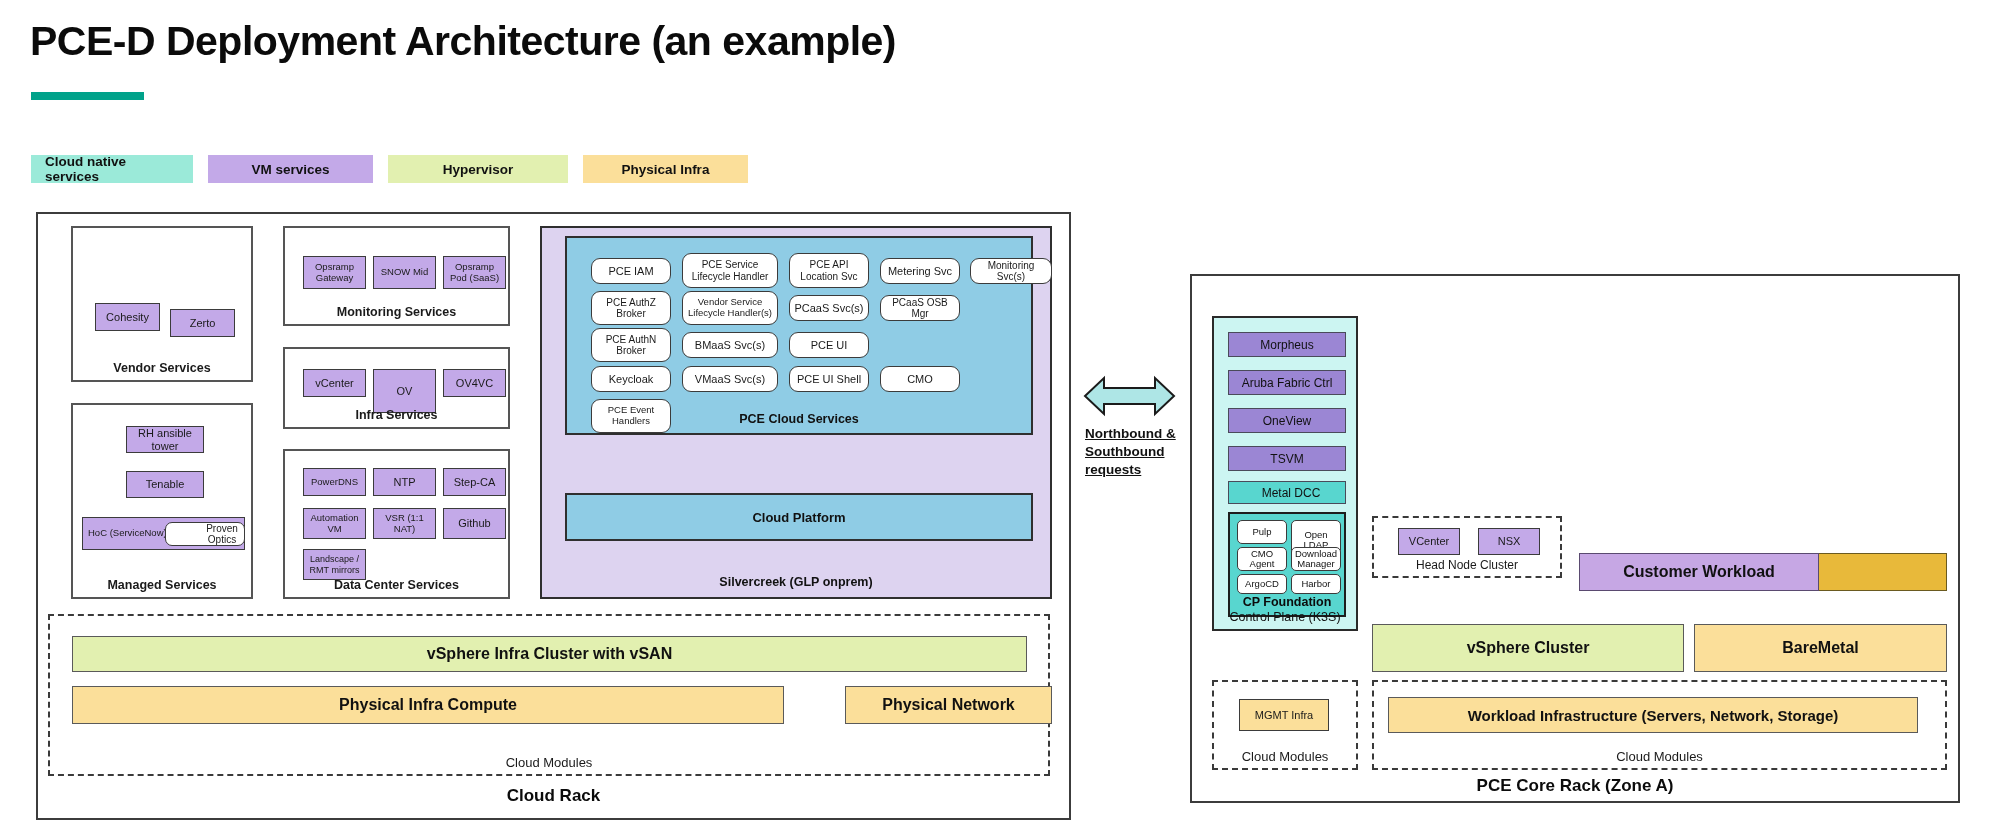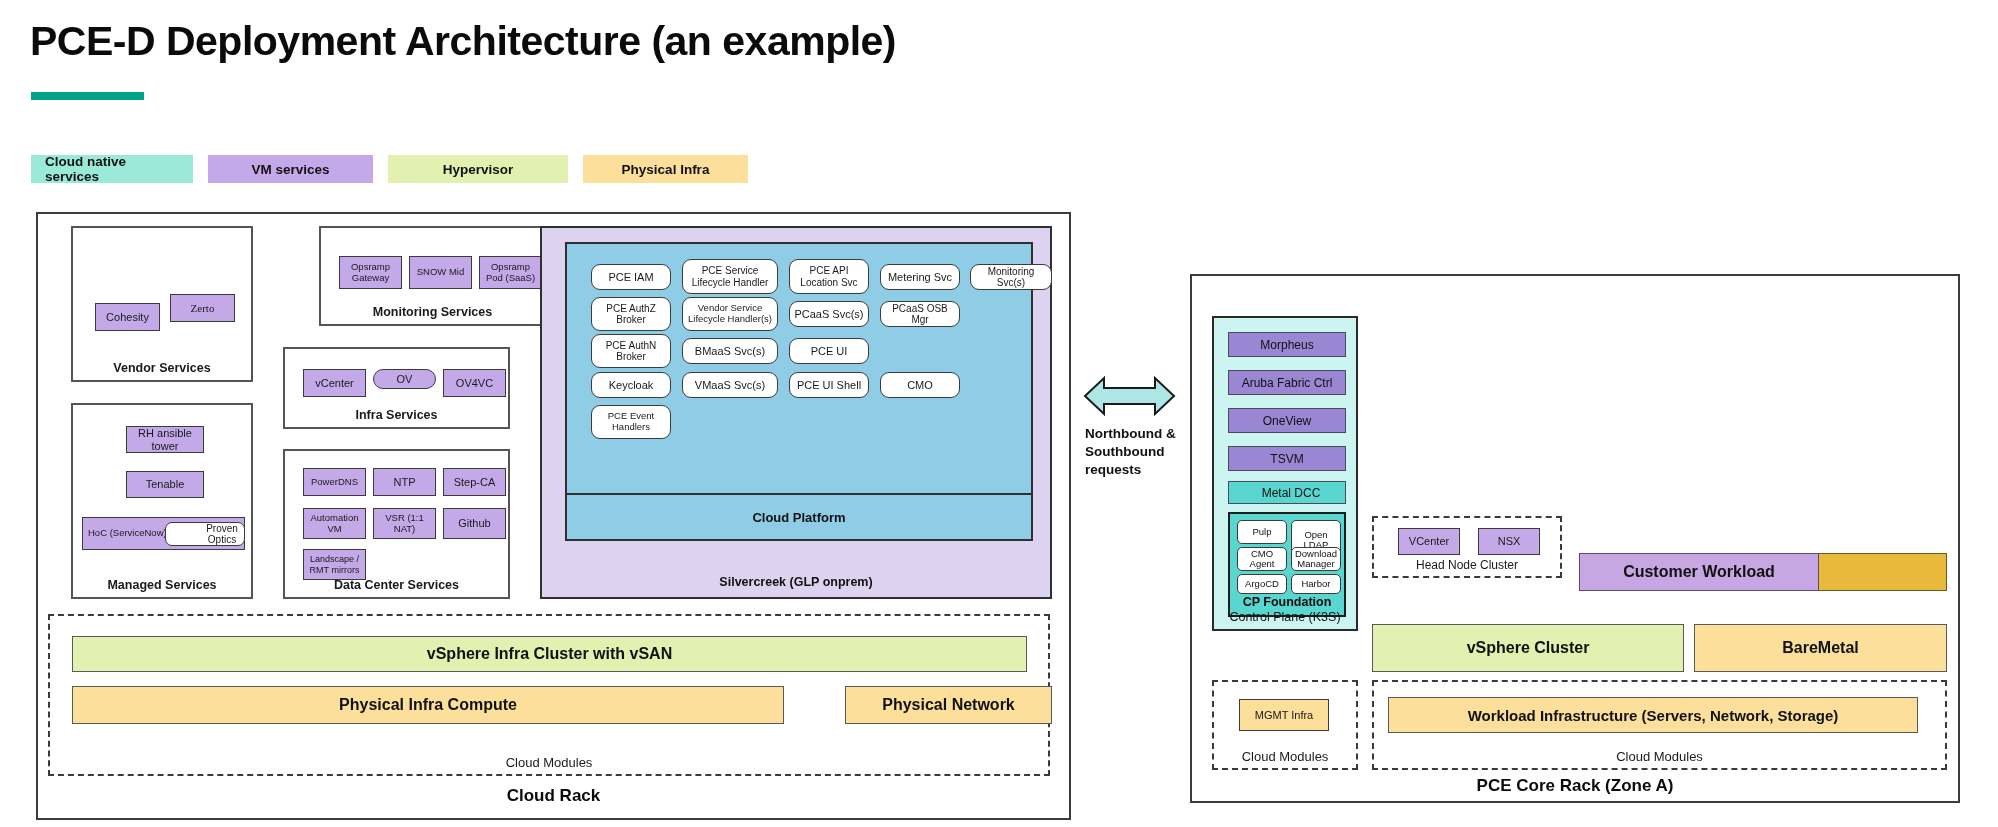--- a/index.html
+++ b/index.html
@@ -94,21 +94,21 @@
   .bigbar.phy { background: #fbdf9a; }
 
   .rack-title {
     position: absolute; left: 0; right: 0; text-align: center;
     font-size: 17px; font-weight: 700; color: #0b0b0b;
   }
 
   
   #nb-sb-label {
     position: absolute; font-size: 13.5px; font-weight: 700; color: #111;
-    line-height: 1.35; width: 130px;
+    line-height: 1.35; width: 130px; text-decoration: underline;
   }
 
   
   #cp-outer { position: absolute; background: #ccf5f2; border: 2.5px solid #2a2a2a; }
   #cp-foundation { position: absolute; background: #58d6cf; border: 2.5px solid #1d1d1d; }
   #cp-foundation-label {
     position: absolute; left: 0; right: 0; bottom: 6px; text-align: center;
     font-size: 12.5px; font-weight: 700; color: #0b0b0b;
   }
   #cp-outer-label {
@@ -154,60 +154,60 @@
   </div>
   <div class="legend-chip lg3" style="background:#fbdf9a">
     <span>Physical Infra</span>
   </div>
 </div>
 
 <div class="rack" style="left:36px; top:212px; width:1035px; height:608px;">
 
   <div class="panel" style="left:33px; top:12px; width:182px; height:156px;">
     <div class="chip vm" style="left:22px; top:75px; width:65px; height:28px;">Cohesity</div>
-    <div class="chip vm" style="left:97px; top:66px; width:65px; height:28px;font-family:Liberation Serif, serif;">Zerto</div>
+    <div class="chip vm" style="left:97px; top:81px; width:65px; height:28px;">Zerto</div>
     <div class="panel-label">Vendor Services</div>
   </div>
 
   <div class="panel" style="left:33px; top:189px; width:182px; height:196px;">
     <div class="chip vm" style="left:53px; top:21px; width:78px; height:27px;">RH ansible tower</div>
     <div class="chip vm" style="left:53px; top:66px; width:78px; height:27px;">Tenable</div>
     <div class="chip vm" style="left:9px; top:112px; width:163px; height:33px; justify-content:flex-start; padding-left:5px; text-align:left; font-size:9.5px;">HoC (ServiceNow)</div>
     <div class="chip white" style="left:92px; top:117px; width:80px; height:24px; font-size:10px; z-index:3;">Proven Optics</div>
     <div class="panel-label">Managed Services</div>
   </div>
 
-  <div class="panel" style="left:245px; top:12px; width:227px; height:100px;margin-left:36px;">
+  <div class="panel" style="left:245px; top:12px; width:227px; height:100px;">
     <div class="chip vm" style="left:18px; top:28px; width:63px; height:33px; font-size:9.5px;">Opsramp Gateway</div>
     <div class="chip vm" style="left:88px; top:28px; width:63px; height:33px; font-size:9.5px;">SNOW Mid</div>
     <div class="chip vm" style="left:158px; top:28px; width:63px; height:33px; font-size:9.5px;">Opsramp Pod (SaaS)</div>
     <div class="panel-label">Monitoring Services</div>
   </div>
 
   <div class="panel" style="left:245px; top:133px; width:227px; height:82px;">
     <div class="chip vm" style="left:18px; top:20px; width:63px; height:28px;">vCenter</div>
-    <div class="chip vm" style="left:88px; top:20px; width:63px; height:20px;border-radius:14px;">OV</div>
+    <div class="chip vm" style="left:88px; top:20px; width:63px; height:44px;">OV</div>
     <div class="chip vm" style="left:158px; top:20px; width:63px; height:28px;">OV4VC</div>
     <div class="panel-label">Infra Services</div>
   </div>
 
   <div class="panel" style="left:245px; top:235px; width:227px; height:150px;">
     <div class="chip vm" style="left:18px; top:17px; width:63px; height:28px; font-size:9.5px;">PowerDNS</div>
     <div class="chip vm" style="left:88px; top:17px; width:63px; height:28px;">NTP</div>
     <div class="chip vm" style="left:158px; top:17px; width:63px; height:28px;">Step-CA</div>
     <div class="chip vm" style="left:18px; top:57px; width:63px; height:31px; font-size:9.5px;">Automation VM</div>
     <div class="chip vm" style="left:88px; top:57px; width:63px; height:31px; font-size:9.5px;">VSR (1:1 NAT)</div>
     <div class="chip vm" style="left:158px; top:57px; width:63px; height:31px;">Github</div>
     <div class="chip vm" style="left:18px; top:98px; width:63px; height:31px; font-size:9px;">Landscape / RMT mirrors</div>
     <div class="panel-label">Data Center Services</div>
   </div>
 
   <div id="silvercreek" style="left:502px; top:12px; width:512px; height:373px;">
 
-    <div id="pce-cloud-svcs" style="left:23px; top:14px; width:468px; height:296px;">
+    <div id="pce-cloud-svcs" style="left:23px; top:8px; width:468px; height:199px;">
       <div class="chip rnd" style="left:24px; top:20px; width:80px; height:26px;">PCE IAM</div>
       <div class="chip rnd" style="left:115px; top:15px; width:96px; height:35px; font-size:10px;">PCE Service Lifecycle Handler</div>
       <div class="chip rnd" style="left:222px; top:15px; width:80px; height:35px; font-size:10px;">PCE API Location Svc</div>
       <div class="chip rnd" style="left:313px; top:20px; width:80px; height:26px;">Metering Svc</div>
       <div class="chip rnd" style="left:403px; top:20px; width:82px; height:26px; font-size:10px;">Monitoring Svc(s)</div>
 
       <div class="chip rnd" style="left:24px; top:53px; width:80px; height:34px; font-size:10px;">PCE AuthZ Broker</div>
       <div class="chip rnd" style="left:115px; top:53px; width:96px; height:34px; font-size:9.5px;">Vendor Service Lifecycle Handler(s)</div>
       <div class="chip rnd" style="left:222px; top:57px; width:80px; height:26px;">PCaaS Svc(s)</div>
       <div class="chip rnd" style="left:313px; top:57px; width:80px; height:26px; font-size:10px;">PCaaS OSB Mgr</div>

